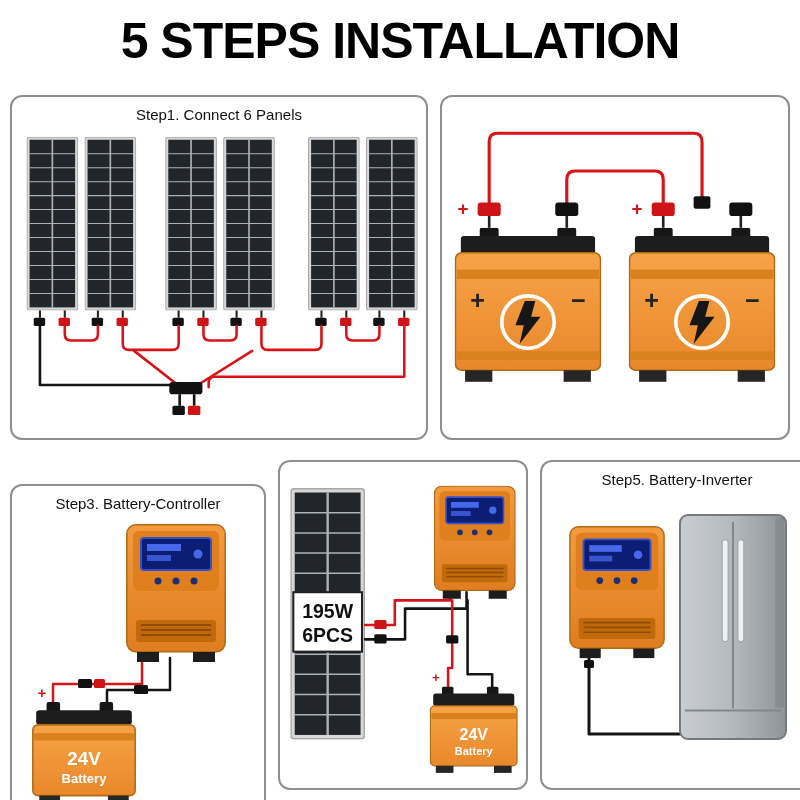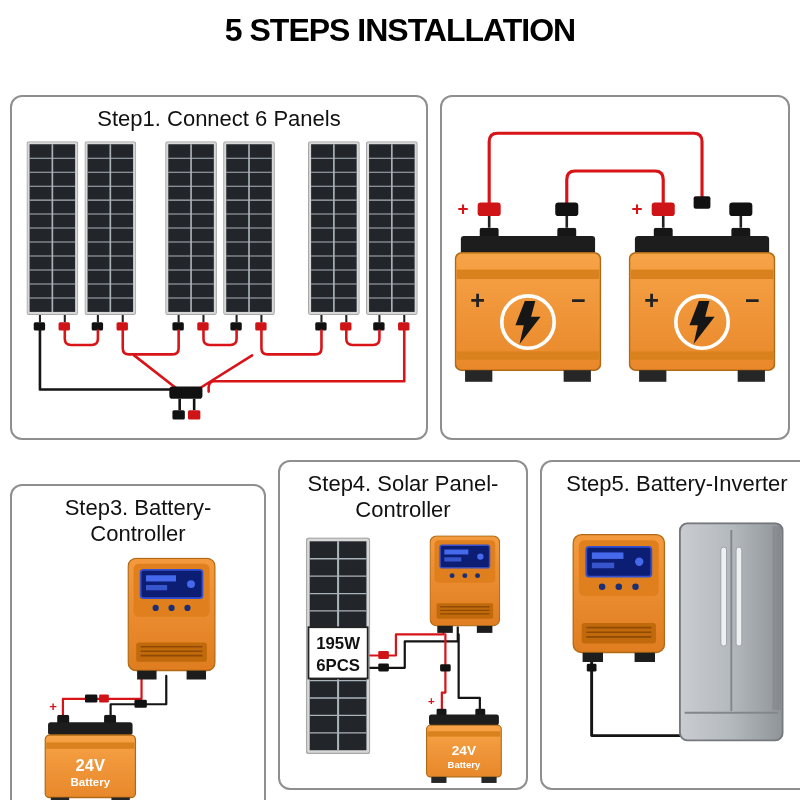--- a/index.html
+++ b/index.html
@@ -2,29 +2,29 @@
 <html><head>
 <meta charset="utf-8">
 <style>
   html,body{margin:0;padding:0;}
   body{
     width:800px;height:800px;background:#ffffff;position:relative;overflow:hidden;
     font-family:"Liberation Sans",sans-serif;color:#111;
   }
   .page-title{
     position:absolute;top:12px;left:0;width:100%;text-align:center;
-    font-size:32px;font-weight:700;letter-spacing:-1px;color:#000;margin:0;
+    font-size:50px;font-weight:700;letter-spacing:-1px;color:#000;margin:0;
   }
   .panel{
     position:absolute;border:2px solid #8f8f8f;border-radius:12px;background:#fff;
     box-sizing:border-box;display:flex;flex-direction:column;
   }
   .panel h2{
     flex:0 0 auto;margin:9px 6px 0;text-align:center;
-    font-size:22px;font-weight:500;color:#111;
+    font-size:15px;font-weight:500;color:#111;
   }
   .panel svg{flex:1 1 auto;min-height:0;width:100%;display:block;}
   #p1{left:10px;top:95px;width:418px;height:345px;}
   #p2{left:440px;top:95px;width:350px;height:345px;}
   #p3{left:10px;top:460px;width:256px;height:330px;margin-top:24px;}
   #p4{left:278px;top:460px;width:250px;height:330px;}
   #p5{left:540px;top:460px;width:274px;height:330px;}
   .defs-holder{position:absolute;width:0;height:0;overflow:hidden;}
   svg text{font-family:"Liberation Sans",sans-serif;}
 </style>
@@ -187,21 +187,20 @@
     <rect x="60" y="167" width="14" height="9" rx="1.5" fill="#111"></rect>
     <rect x="76" y="167" width="11" height="9" rx="1.5" fill="#cf1418"></rect>
     <rect x="116" y="173" width="14" height="9" rx="1.5" fill="#111"></rect>
     <text x="24" y="186" text-anchor="middle" font-size="15" font-weight="bold" fill="#d81418">+</text>
     <use href="#ctrl" x="108" y="12" width="100" height="140"></use>
     <use href="#bat24" x="14" y="190" width="104" height="104"></use>
   </svg>
 </section>
 
 <section class="panel" id="p4">
-  <h2>Step4. Solar Panel-Controller</h2>
   <svg viewBox="0 0 240 300">
     <use href="#pv" x="10" y="16" width="73" height="246"></use>
     <g>
       <rect x="13" y="118" width="67" height="58" fill="#ffffff" stroke="#222" stroke-width="2"></rect>
       <text x="46.5" y="143" text-anchor="middle" font-size="19" font-weight="bold" fill="#111">195W</text>
       <text x="46.5" y="167" text-anchor="middle" font-size="19" font-weight="bold" fill="#111">6PCS</text>
     </g>
     <g fill="none" stroke-linecap="round" stroke-linejoin="round">
       <path stroke="#d81418" stroke-width="2.5" d="M83 150H112V126H166V118"></path>
       <path stroke="#141414" stroke-width="2.5" d="M83 164H122V134H182V118"></path>

